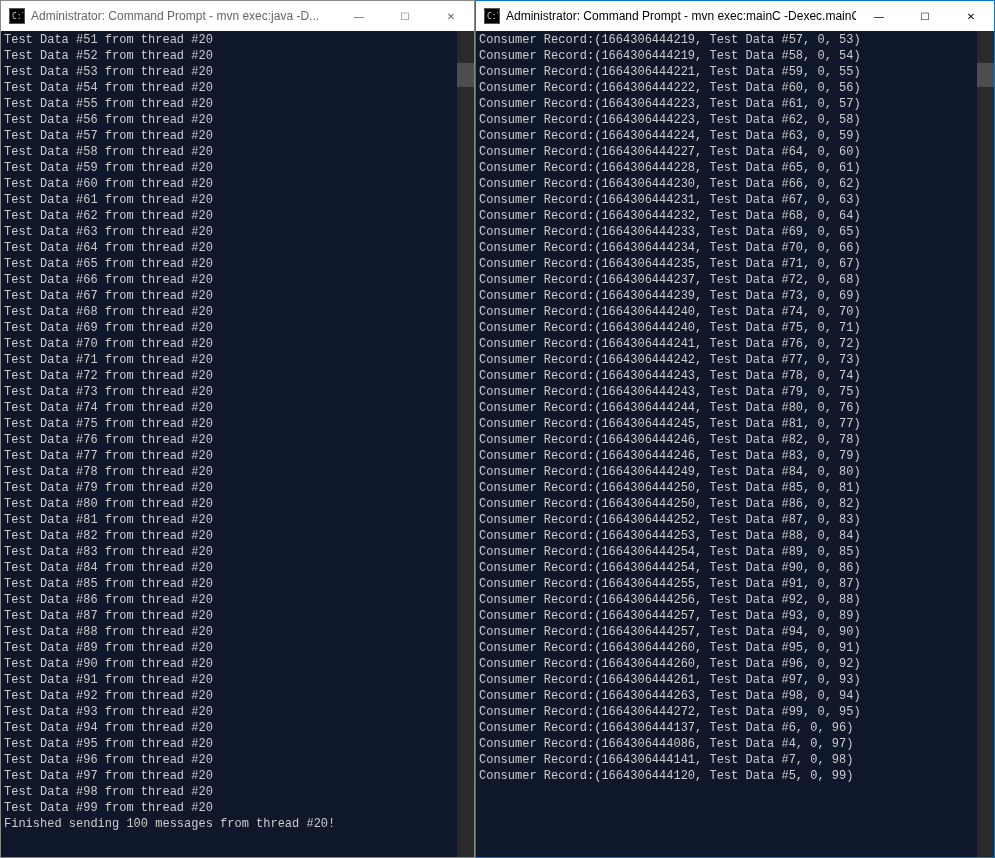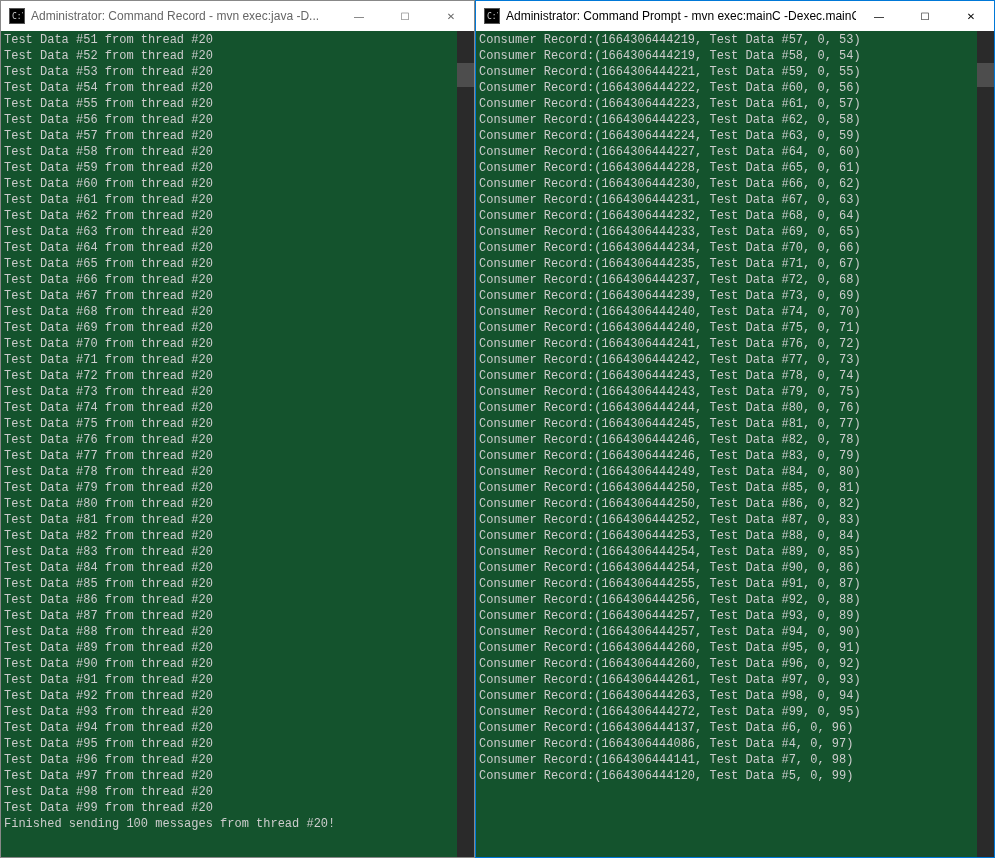--- a/index.html
+++ b/index.html
@@ -79,21 +79,21 @@
       color: #000;
     }
     .content-wrap {
       flex: 1;
       display: flex;
       background: #000;
       overflow: hidden;
     }
     .terminal {
       flex: 1;
-      background: #14532d;
+      background: #0f172a;
       color: #ccc;
       font-size: 12px;
       line-height: 16px;
       padding: 1px 3px;
       white-space: pre;
       overflow: hidden;
     }
     .scrollbar {
       width: 17px;
       background: #2a2a2a;
@@ -112,21 +112,21 @@
 <body>
 
 <div class="window window-left">
   <div class="titlebar">
     <div class="titlebar-icon">
       <svg viewBox="0 0 12 12">
           <rect x="0" y="0" width="12" height="12" fill="#000"></rect>
           <text x="1" y="9" font-size="8" fill="#ccc" font-family="monospace">C:\</text>
         </svg>
     </div>
-    <div class="titlebar-text">Administrator: Command Record - mvn  exec:java -D...</div>
+    <div class="titlebar-text">Administrator: Command Prompt - mvn  exec:java -D...</div>
     <div class="window-controls">
       <div class="ctrl-btn">—</div>
       <div class="ctrl-btn">☐</div>
       <div class="ctrl-btn">✕</div>
     </div>
   </div>
   <div class="content-wrap">
     <div class="terminal" id="left-terminal"><div class="term-line">Test Data #51 from thread #20</div><div class="term-line">Test Data #52 from thread #20</div><div class="term-line">Test Data #53 from thread #20</div><div class="term-line">Test Data #54 from thread #20</div><div class="term-line">Test Data #55 from thread #20</div><div class="term-line">Test Data #56 from thread #20</div><div class="term-line">Test Data #57 from thread #20</div><div class="term-line">Test Data #58 from thread #20</div><div class="term-line">Test Data #59 from thread #20</div><div class="term-line">Test Data #60 from thread #20</div><div class="term-line">Test Data #61 from thread #20</div><div class="term-line">Test Data #62 from thread #20</div><div class="term-line">Test Data #63 from thread #20</div><div class="term-line">Test Data #64 from thread #20</div><div class="term-line">Test Data #65 from thread #20</div><div class="term-line">Test Data #66 from thread #20</div><div class="term-line">Test Data #67 from thread #20</div><div class="term-line">Test Data #68 from thread #20</div><div class="term-line">Test Data #69 from thread #20</div><div class="term-line">Test Data #70 from thread #20</div><div class="term-line">Test Data #71 from thread #20</div><div class="term-line">Test Data #72 from thread #20</div><div class="term-line">Test Data #73 from thread #20</div><div class="term-line">Test Data #74 from thread #20</div><div class="term-line">Test Data #75 from thread #20</div><div class="term-line">Test Data #76 from thread #20</div><div class="term-line">Test Data #77 from thread #20</div><div class="term-line">Test Data #78 from thread #20</div><div class="term-line">Test Data #79 from thread #20</div><div class="term-line">Test Data #80 from thread #20</div><div class="term-line">Test Data #81 from thread #20</div><div class="term-line">Test Data #82 from thread #20</div><div class="term-line">Test Data #83 from thread #20</div><div class="term-line">Test Data #84 from thread #20</div><div class="term-line">Test Data #85 from thread #20</div><div class="term-line">Test Data #86 from thread #20</div><div class="term-line">Test Data #87 from thread #20</div><div class="term-line">Test Data #88 from thread #20</div><div class="term-line">Test Data #89 from thread #20</div><div class="term-line">Test Data #90 from thread #20</div><div class="term-line">Test Data #91 from thread #20</div><div class="term-line">Test Data #92 from thread #20</div><div class="term-line">Test Data #93 from thread #20</div><div class="term-line">Test Data #94 from thread #20</div><div class="term-line">Test Data #95 from thread #20</div><div class="term-line">Test Data #96 from thread #20</div><div class="term-line">Test Data #97 from thread #20</div><div class="term-line">Test Data #98 from thread #20</div><div class="term-line">Test Data #99 from thread #20</div><div class="term-line">Finished sending 100 messages from thread #20!</div></div>
     <div class="scrollbar">
       <div class="scrollbar-thumb" style="top:32px;height:24px;"></div>

